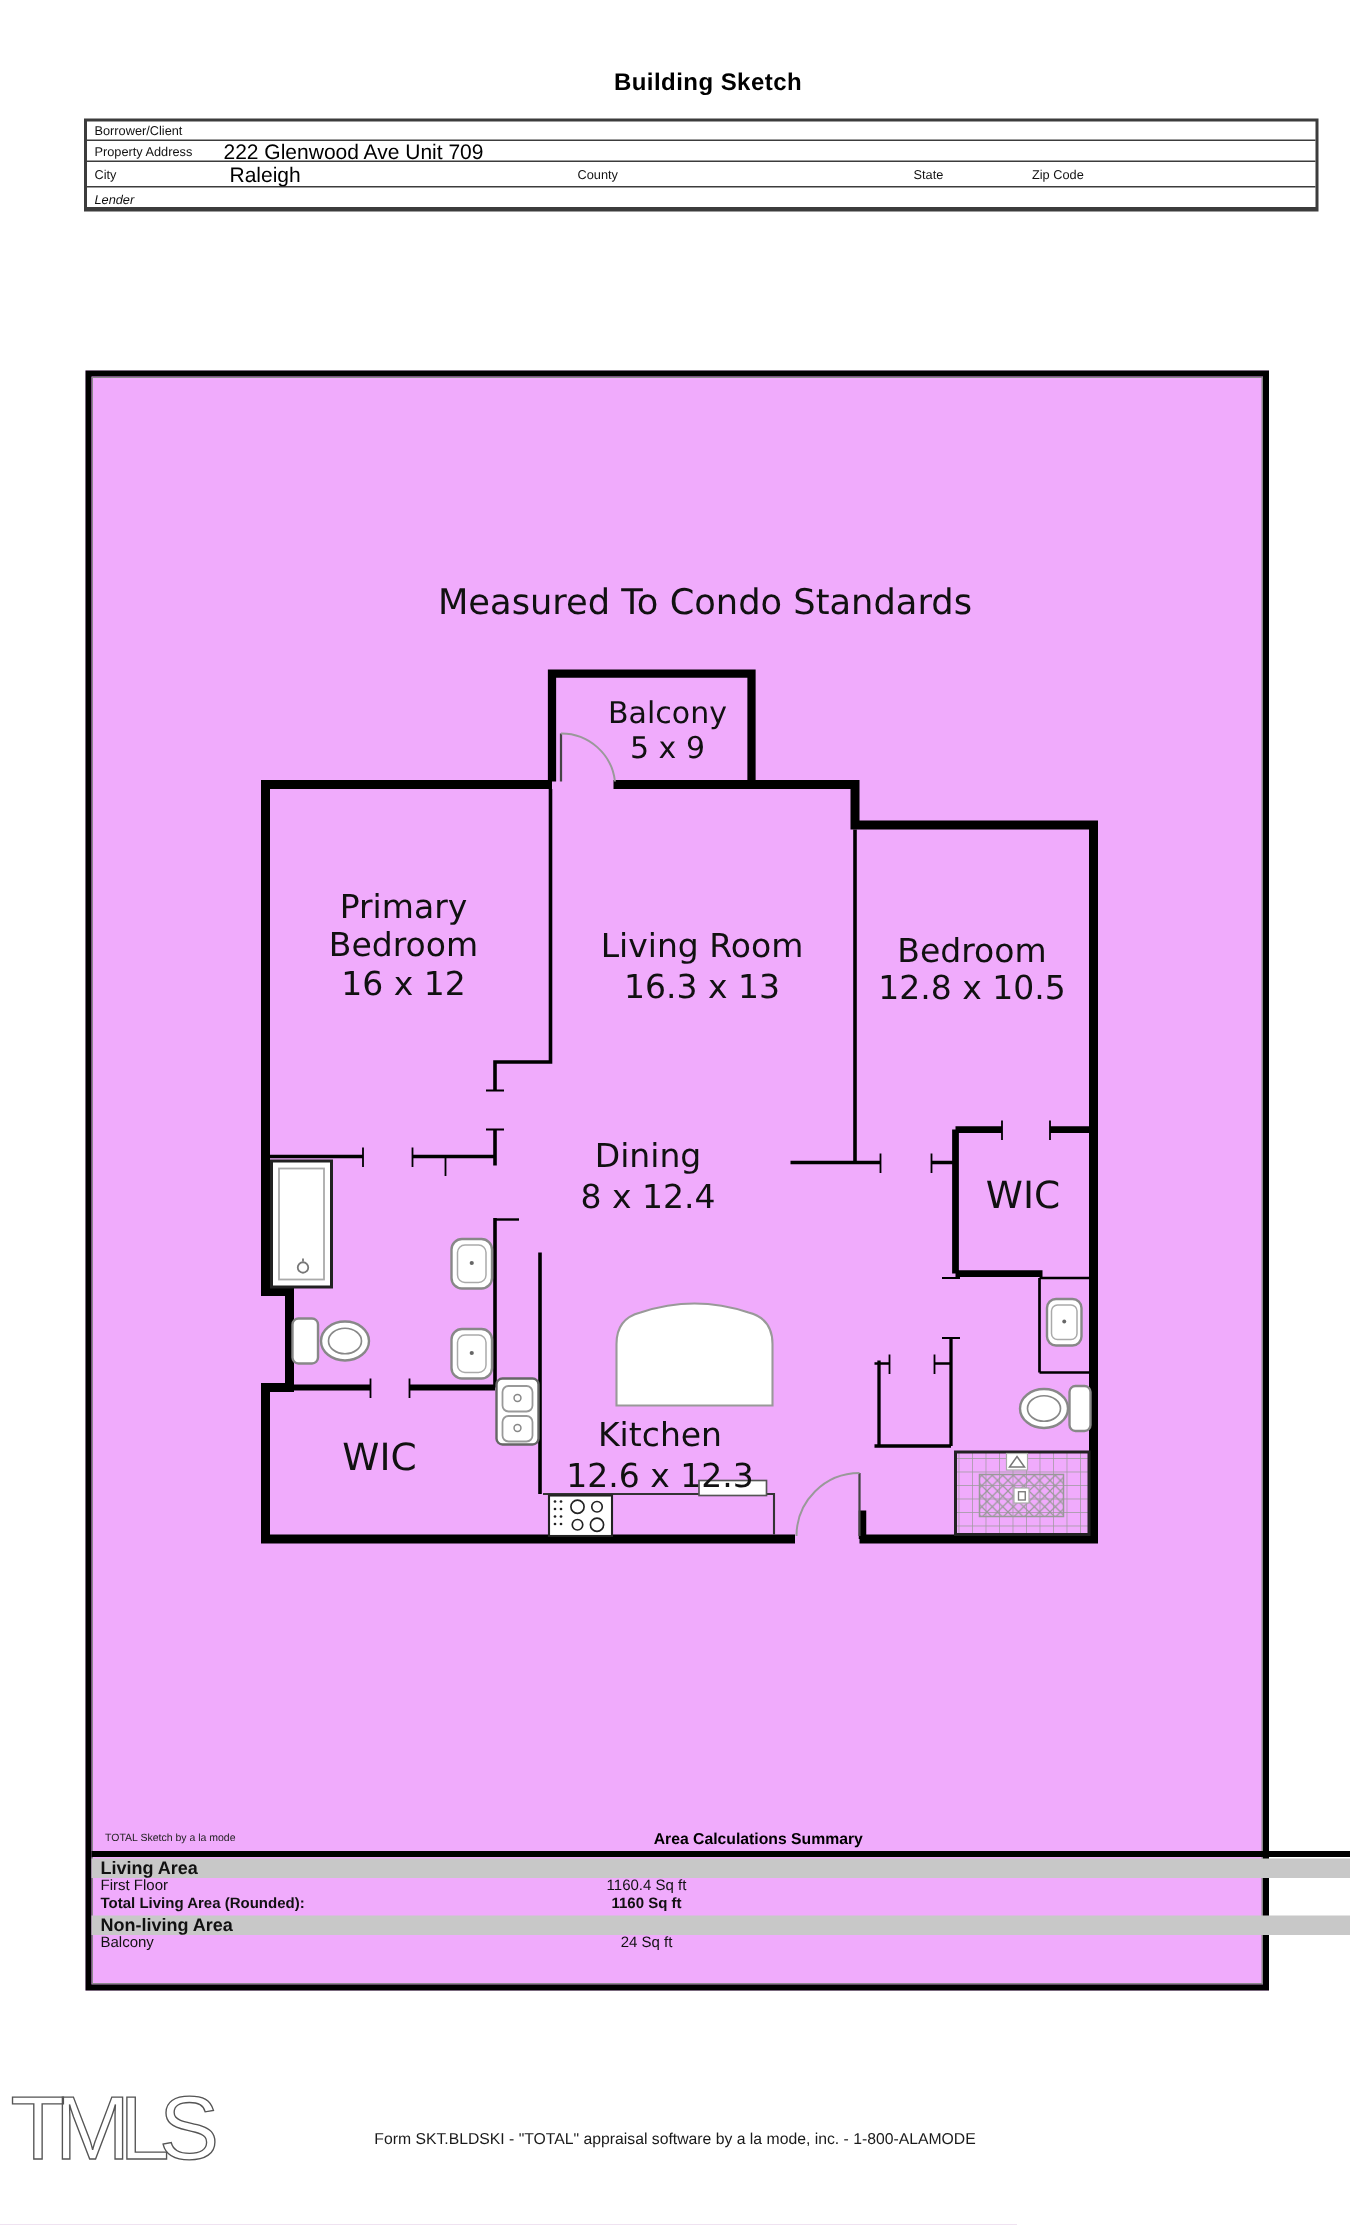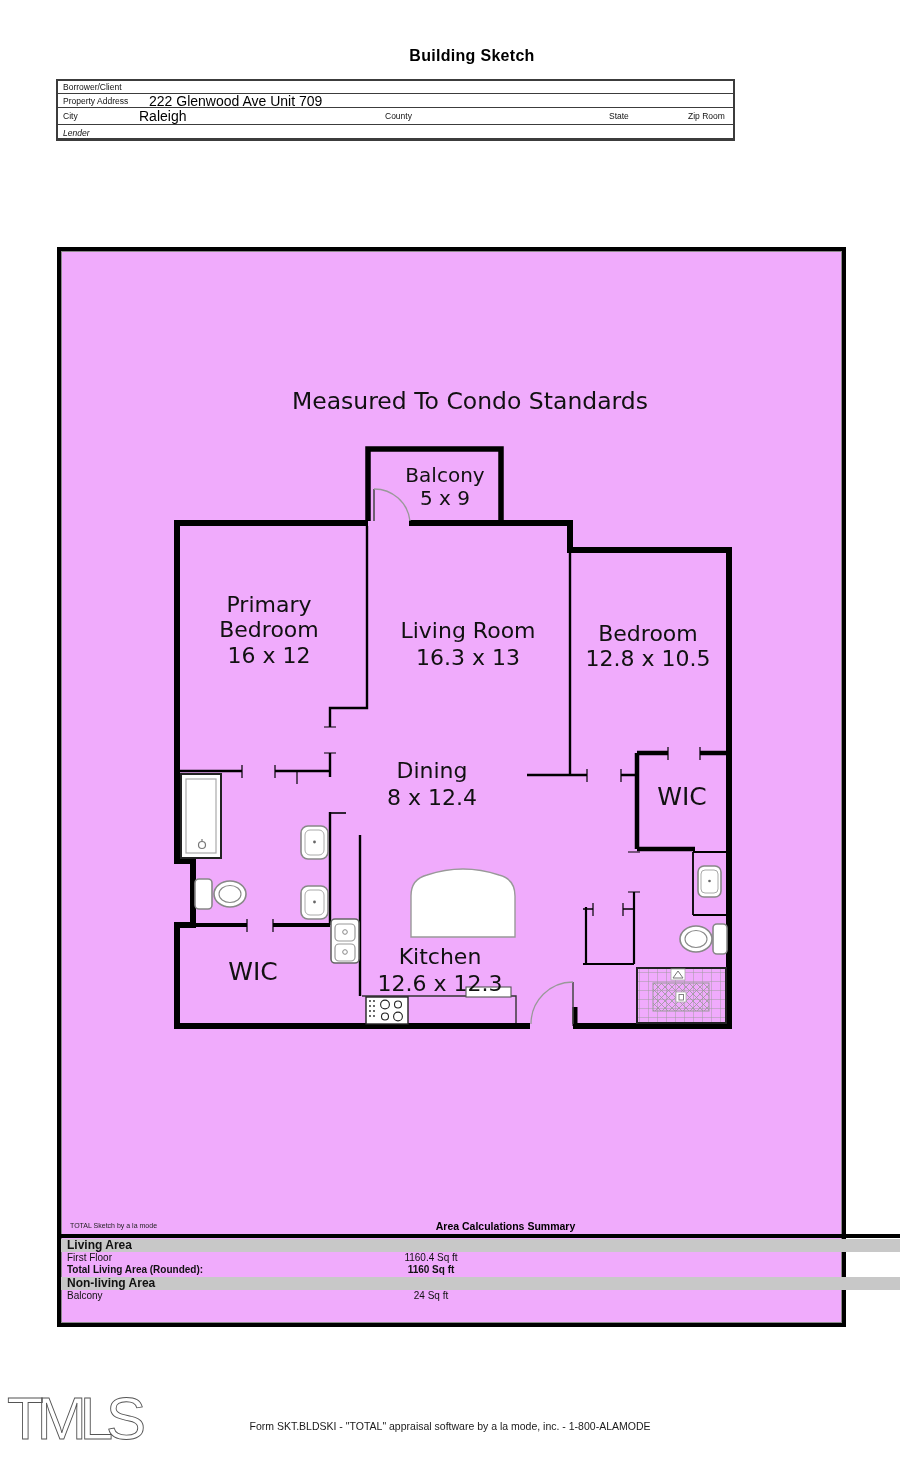--- a/index.html
+++ b/index.html
@@ -2,21 +2,21 @@
 <html><head>
 <meta charset="utf-8">
 <style>
   html,body{margin:0;padding:0;background:#e8e8e8;}
   #page{position:relative;width:900px;height:1483px;background:#ffffff;
         font-family:"Liberation Sans",sans-serif;color:#111;overflow:hidden;}
   
   #doc-title{position:absolute;top:47px;left:0;width:100%;text-align:center;
              font-size:16px;font-weight:bold;letter-spacing:.3px;color:#000;padding-left:22px;}
   
-  #form-table{position:absolute;left:56px;top:79px;width:679px;height:62px;
+  #form-table{position:absolute;left:56px;top:79px;width:823px;height:62px;
               border:2px solid #3c3c3c;border-bottom:3px solid #3c3c3c;box-sizing:border-box;background:#fff;}
   .frow{position:relative;width:100%;box-sizing:border-box;border-bottom:1px solid #3c3c3c;}
   .frow:last-child{border-bottom:none;font-style:italic;}
   .flabel{position:absolute;left:5px;top:50%;transform:translateY(-50%);
           font-size:8.5px;color:#111;white-space:nowrap;}
   .fvalue{position:absolute;top:50%;transform:translateY(-50%);
           font-size:14px;color:#000;white-space:nowrap;}
   .fmid{position:absolute;top:50%;transform:translateY(-50%);
         font-size:8.5px;color:#111;white-space:nowrap;}
   
@@ -52,24 +52,24 @@
   <div id="form-table">
     <div class="frow" style="height:13px;">
       <span class="flabel">Borrower/Client</span>
     </div>
     <div class="frow" style="height:14px;">
       <span class="flabel">Property Address</span>
       <span class="fvalue" style="left:91px;">222 Glenwood Ave Unit 709</span>
     </div>
     <div class="frow" style="height:17px;">
       <span class="flabel">City</span>
-      <span class="fvalue" style="left:81px;">Raleigh</span>
+      <span class="fvalue" style="left:95px;">Raleigh</span>
       <span class="fmid" style="left:327px;">County</span>
       <span class="fmid" style="left:551px;">State</span>
-      <span class="fmid" style="left:630px;">Zip Room</span>
+      <span class="fmid" style="left:630px;">Zip Code</span>
     </div>
     <div class="frow" style="height:15px;">
       <span class="flabel">Lender</span>
     </div>
   </div>
 
   <div id="plan-box">
 
     <svg id="plan-svg" width="781" height="966" viewBox="61 251 781 966" xmlns="http://www.w3.org/2000/svg">
       <defs>

